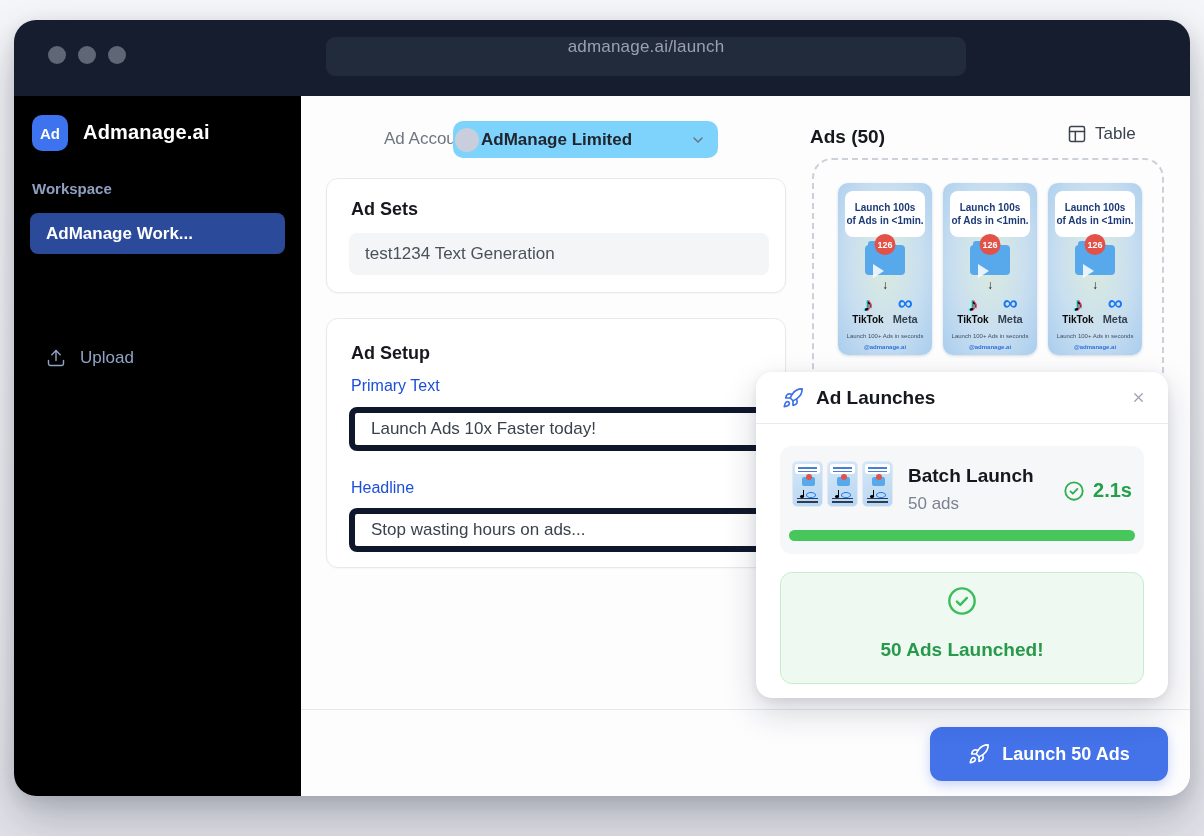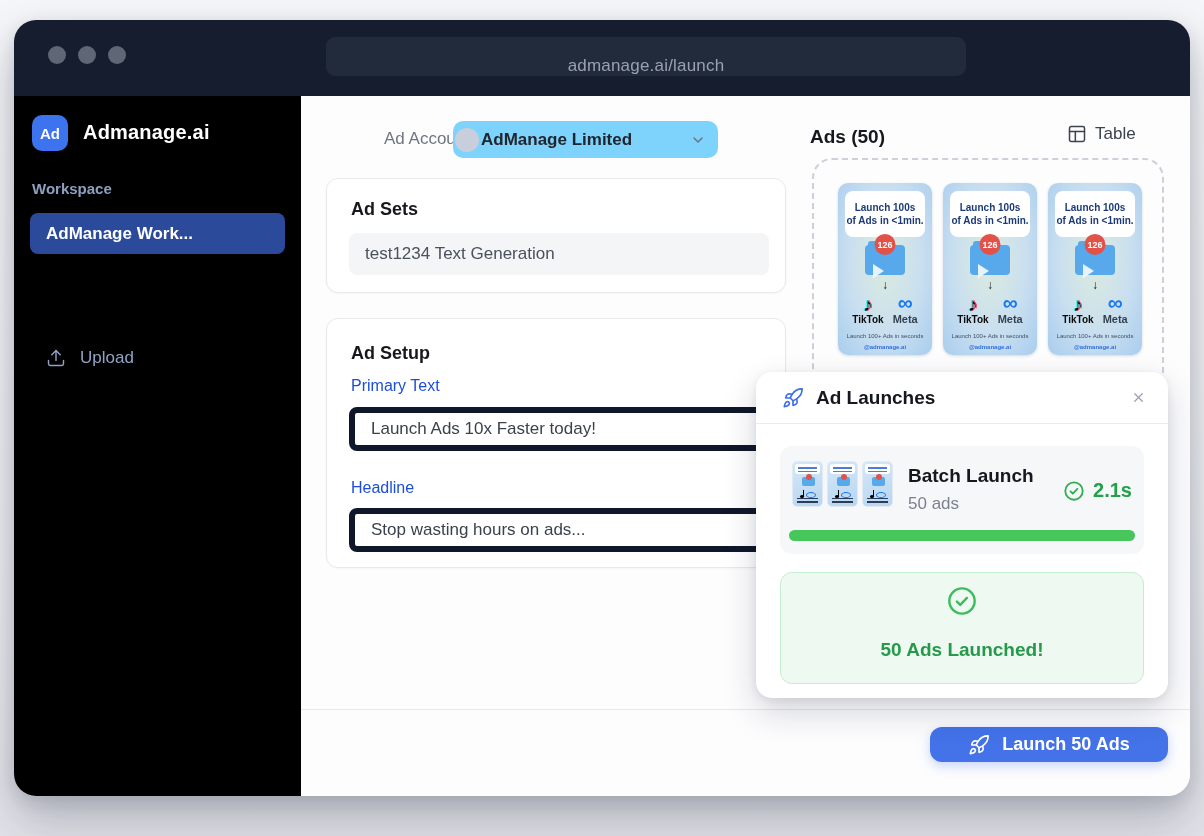--- a/index.html
+++ b/index.html
@@ -5,21 +5,21 @@
   * { margin:0; padding:0; box-sizing:border-box; }
   body { width:1204px; height:836px; background:#eef0f4; font-family:"Liberation Sans","DejaVu Sans",sans-serif; }
   .stage { position:relative; width:1204px; height:836px; background:linear-gradient(180deg,#f5f6f9 0%,#edeef3 70%,#e3e4ea 100%); overflow:hidden; }
 
   
   .window { position:absolute; left:14px; top:20px; width:1176px; height:776px; border-radius:22px; overflow:hidden; box-shadow:0 24px 50px rgba(20,26,45,.25), 0 6px 18px rgba(20,26,45,.12); background:#fdfdfe; }
 
   
   .titlebar { position:absolute; left:0; top:0; width:100%; height:76px; background:#151d2e; }
   .dot { position:absolute; top:26px; width:18px; height:18px; border-radius:50%; background:#5f6776; }
-  .url-pill { position:absolute; left:312px; top:17px; width:640px; height:39px; background:#212b3c; border-radius:9px; display:flex; align-items:flex-end; justify-content:center; }
+  .url-pill { position:absolute; left:312px; top:17px; width:640px; height:39px; background:#212b3c; border-radius:9px; display:flex; align-items:flex-start; justify-content:center; }
   .url-text { color:#99a1ae; font-size:17px; letter-spacing:.2px; }
 
   
   .sidebar { position:absolute; left:0; top:76px; width:287px; height:700px; background:#000000; }
   .logo-badge { position:absolute; left:18px; top:19px; width:36px; height:36px; border-radius:10px; background:#3d73ee; color:#fff; font-size:15px; font-weight:700; display:flex; align-items:center; justify-content:center; }
   .app-name { position:absolute; left:69px; top:25px; color:#fff; font-size:20px; font-weight:700; letter-spacing:.2px; }
   .ws-label { position:absolute; left:18px; top:84px; color:#8da0c0; font-size:15px; font-weight:700; }
   .ws-chip { position:absolute; left:16px; top:117px; width:255px; height:41px; background:#2b4a99; border-radius:8px; display:flex; align-items:center; padding-left:16px; color:#fff; font-size:17px; font-weight:700; cursor:pointer; }
   .nav-item { position:absolute; left:16px; width:255px; height:41px; border-radius:8px; display:flex; align-items:center; padding-left:16px; gap:14px; font-size:17px; cursor:pointer; }
   .nav-launch { top:187px; background:#41598c; color:#fff; font-weight:700; }
@@ -85,21 +85,21 @@
   .batch-sub { position:absolute; left:128px; top:48px; font-size:17px; color:#7a8290; }
   .batch-time { position:absolute; right:12px; top:33px; display:flex; align-items:center; gap:8px; }
   .time-text { font-size:20px; font-weight:700; color:#22a04a; }
   .progress { position:absolute; left:9px; top:84px; width:346px; height:11px; border-radius:6px; background:#47c65b; }
   .success-box { position:absolute; left:24px; top:200px; width:364px; height:112px; background:#eefaf1; border:1.5px solid #c6edcd; border-radius:12px; }
   .success-check { position:absolute; left:50%; top:12px; transform:translateX(-50%); }
   .success-text { position:absolute; left:0; top:66px; width:100%; text-align:center; font-size:19px; font-weight:700; color:#27994a; }
 
   
   .footer-divider { position:absolute; left:0; top:613px; width:889px; height:1px; background:#e7e8ec; }
-  .launch-btn { position:absolute; left:629px; top:631px; width:238px; height:35px; background:#4372e9; border-radius:12px; display:flex; align-items:center; justify-content:center; gap:12px; color:#fff; font-size:18px; font-weight:700; cursor:pointer; box-shadow:0 4px 12px rgba(60,105,230,.28); }
+  .launch-btn { position:absolute; left:629px; top:631px; width:238px; height:54px; background:#4372e9; border-radius:12px; display:flex; align-items:center; justify-content:center; gap:12px; color:#fff; font-size:18px; font-weight:700; cursor:pointer; box-shadow:0 4px 12px rgba(60,105,230,.28); }
 
   svg { display:block; }
 </style>
 </head>
 <body>
 
 <div class="stage">
   <div class="window">
 
     <div class="titlebar">

